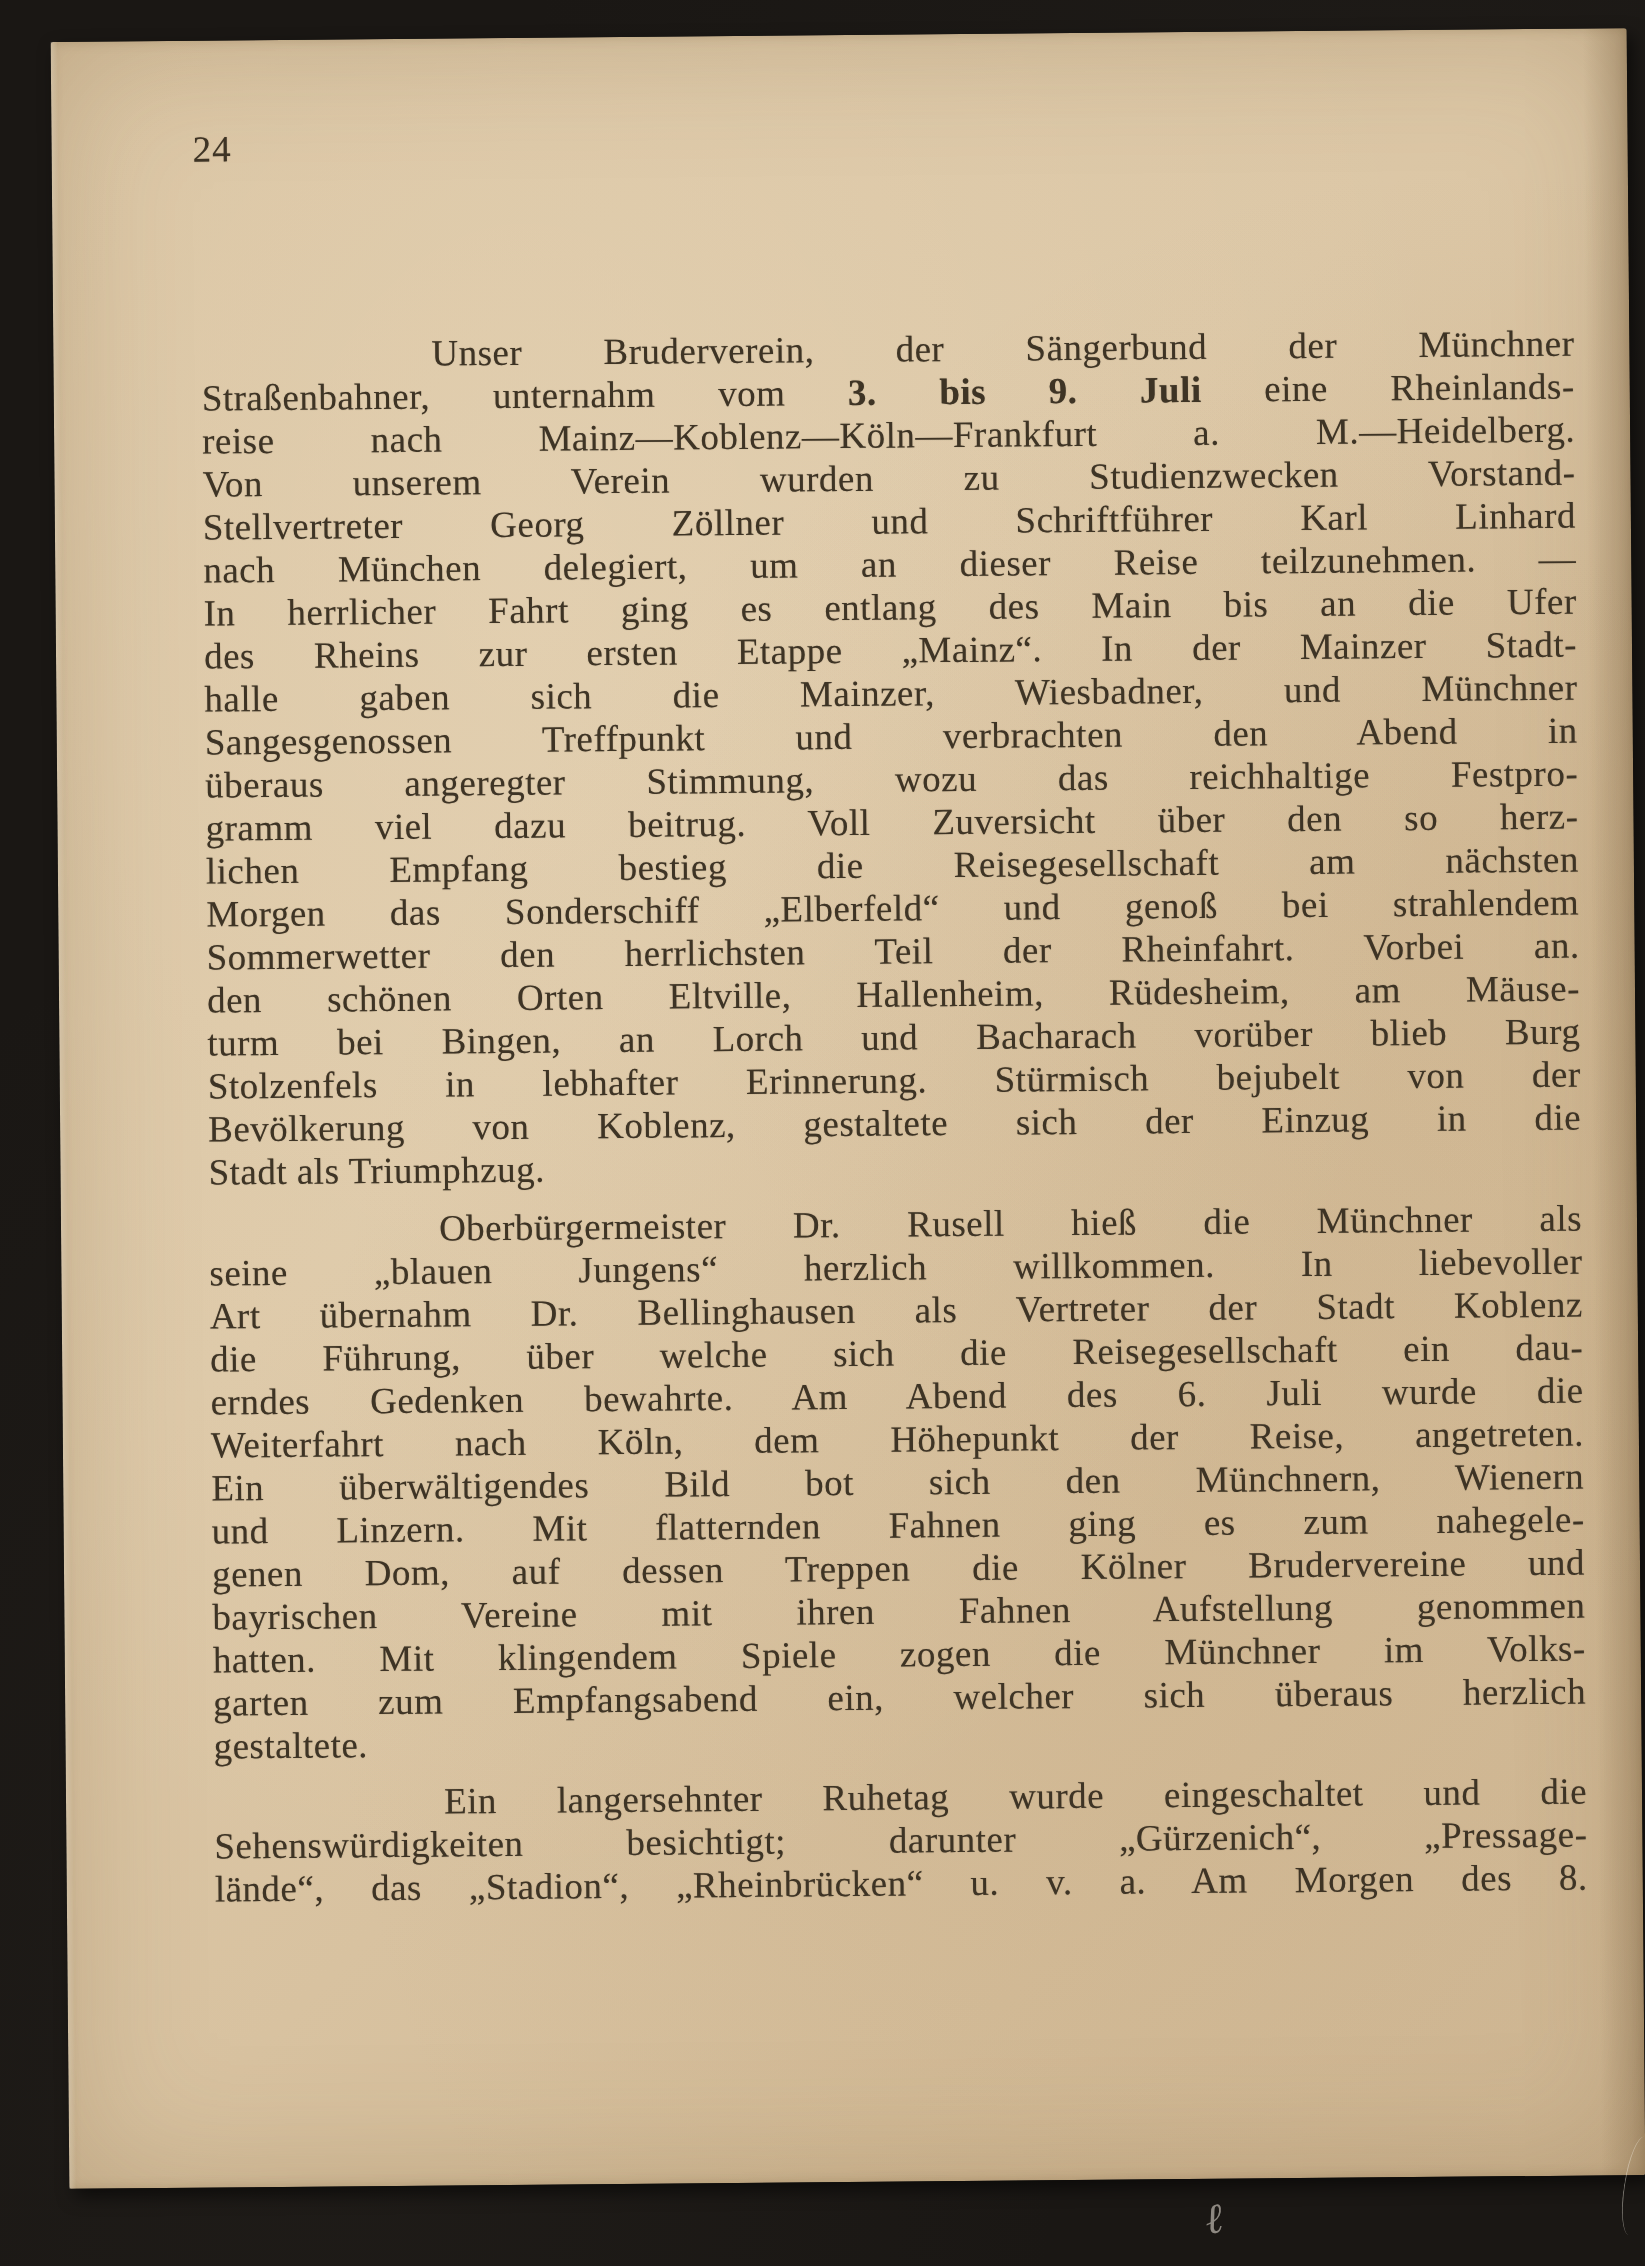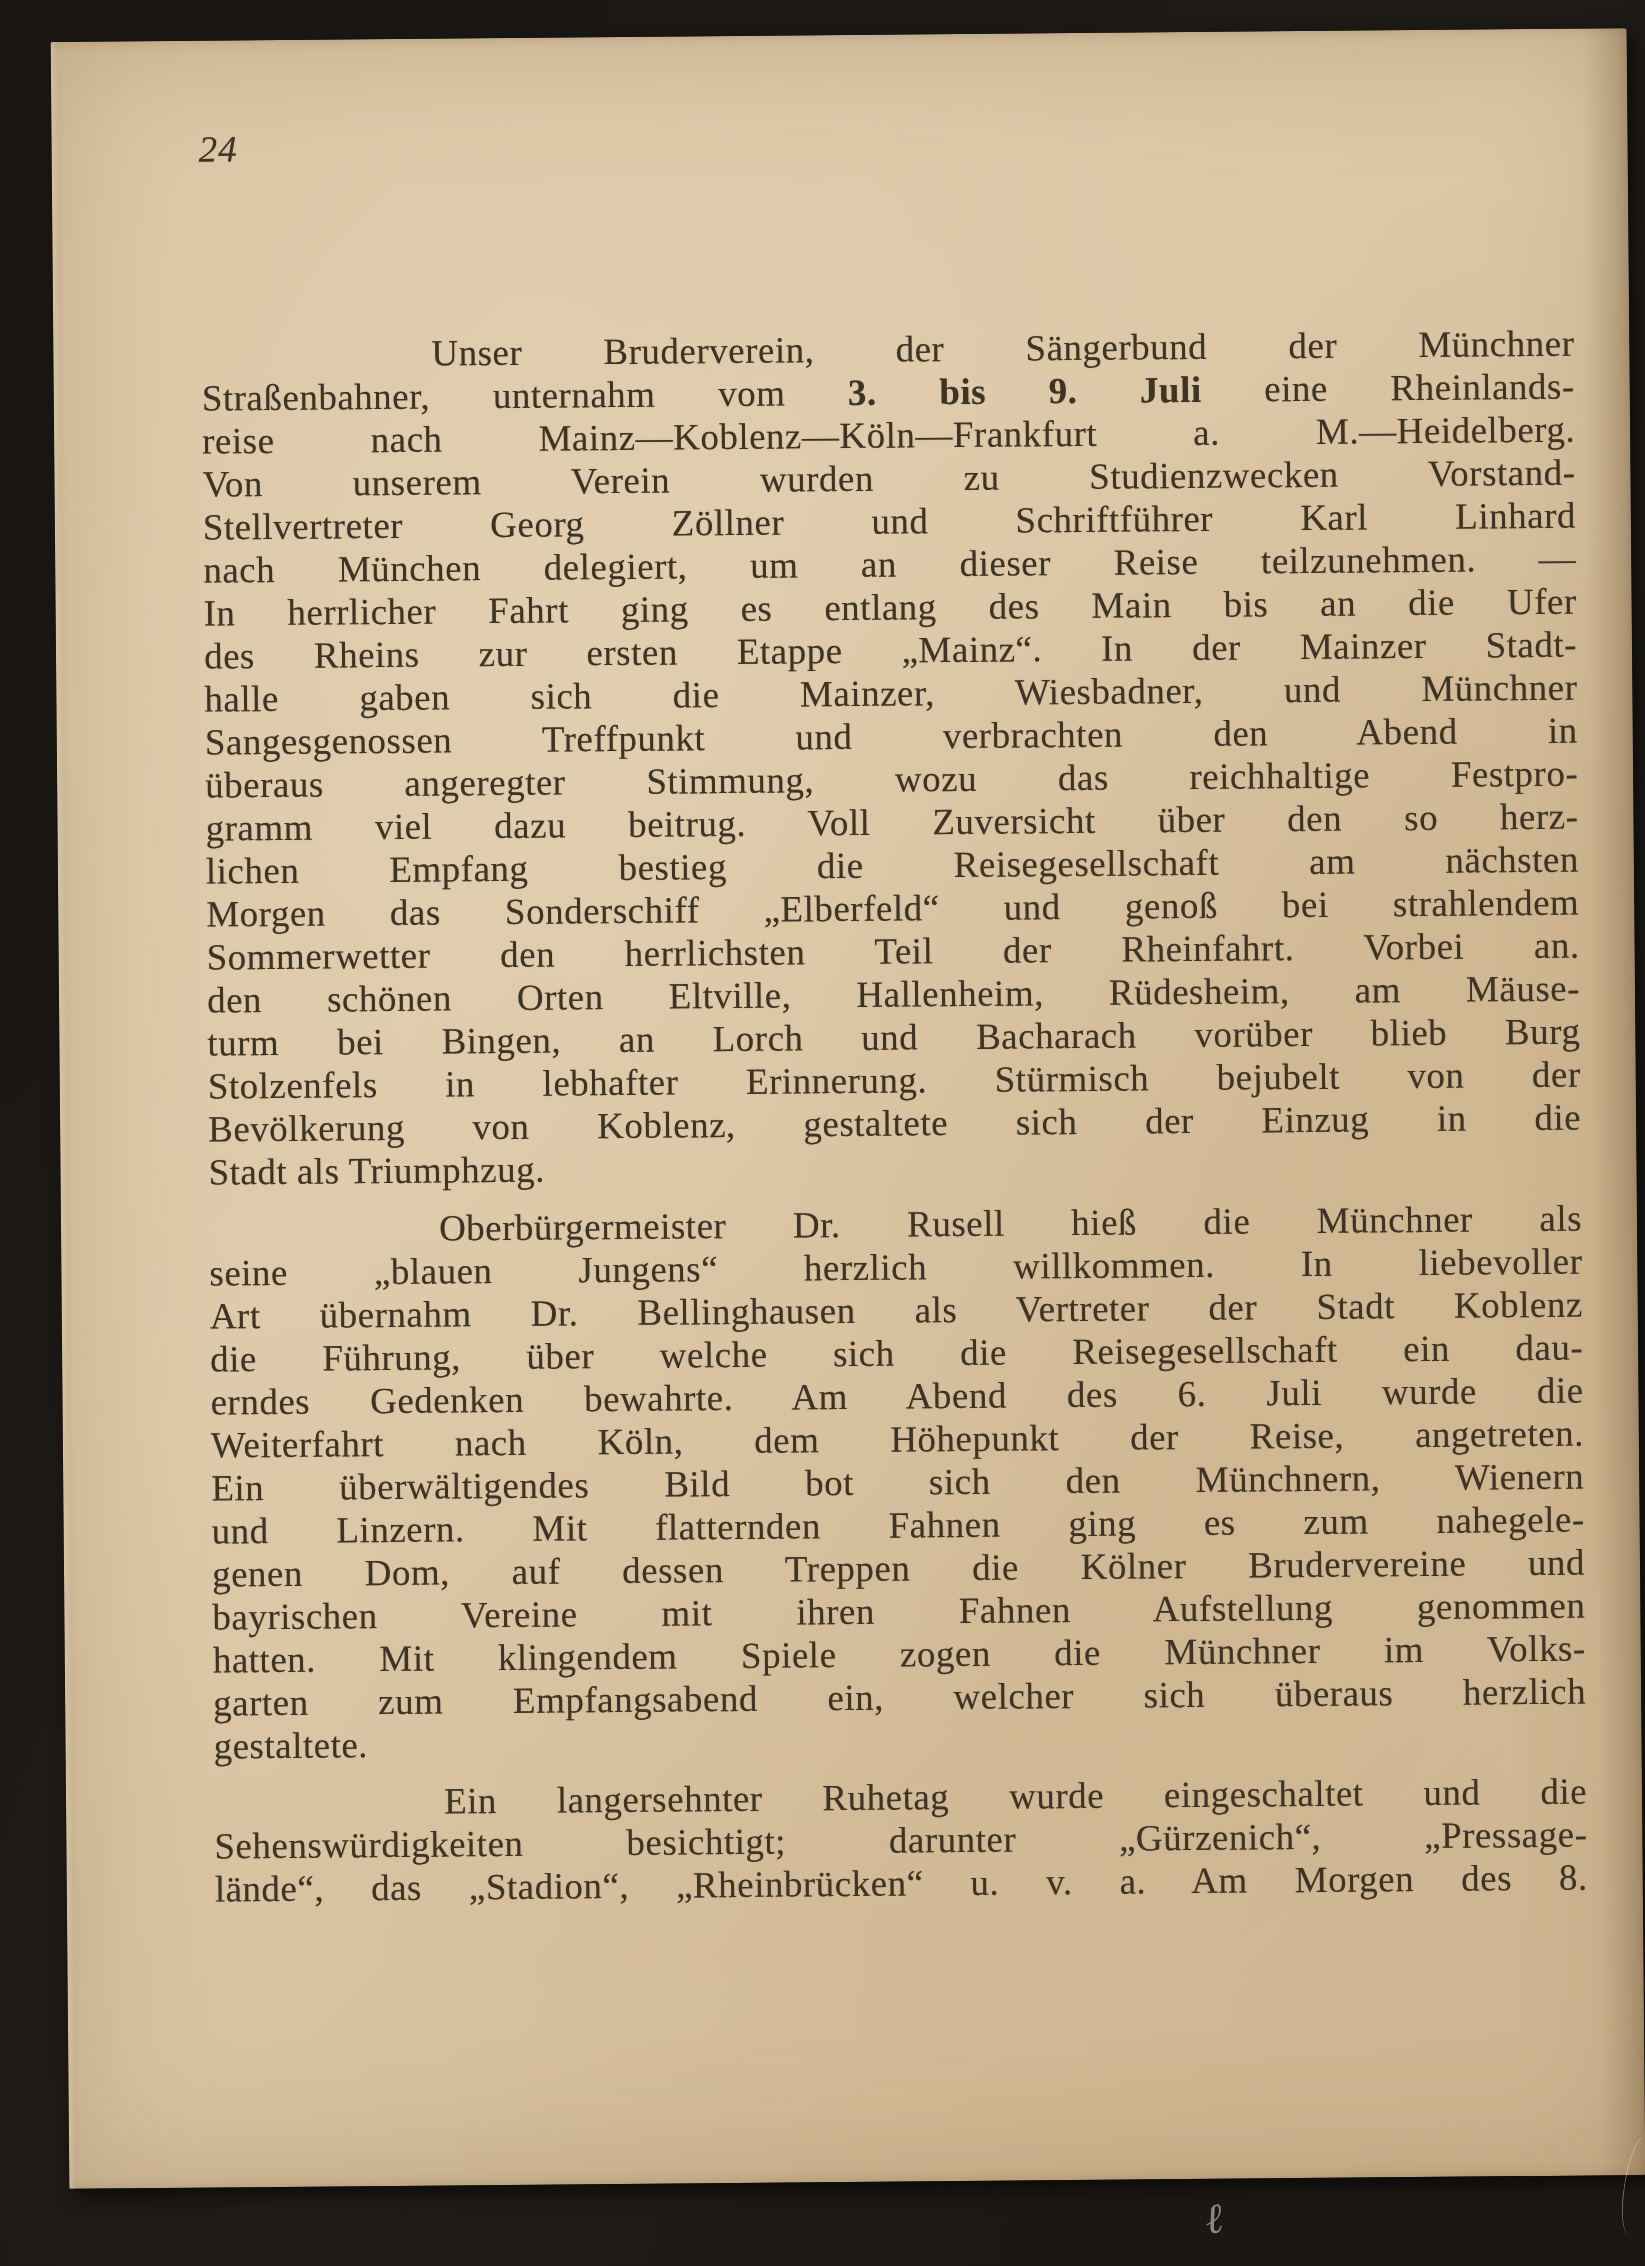--- a/index.html
+++ b/index.html
@@ -49,27 +49,26 @@
     content: "";
     position: absolute;
     right: 0; top: 0; bottom: 0;
     width: 44px;
     background: linear-gradient(to left, rgba(105,80,48,0.30), transparent);
     pointer-events: none;
     border-radius: 0 2.9px 2.9px 0;
   }
   .page-number {
     position: absolute;
-    left: 147px;
+    left: 141px;
     top: 87px;
     font-size: 37px;
     color: #3e3425;
     letter-spacing: 1px;
     text-shadow: 0 0 1px rgba(62,52,37,0.5);
-    font-style: italic;
   }
   .text-block {
     position: absolute;
     left: 148px;
     top: 293px;
     width: 1373px;
     color: #3e3425;
     font-size: 37px;
     line-height: 43px;
     letter-spacing: 0.5px;

